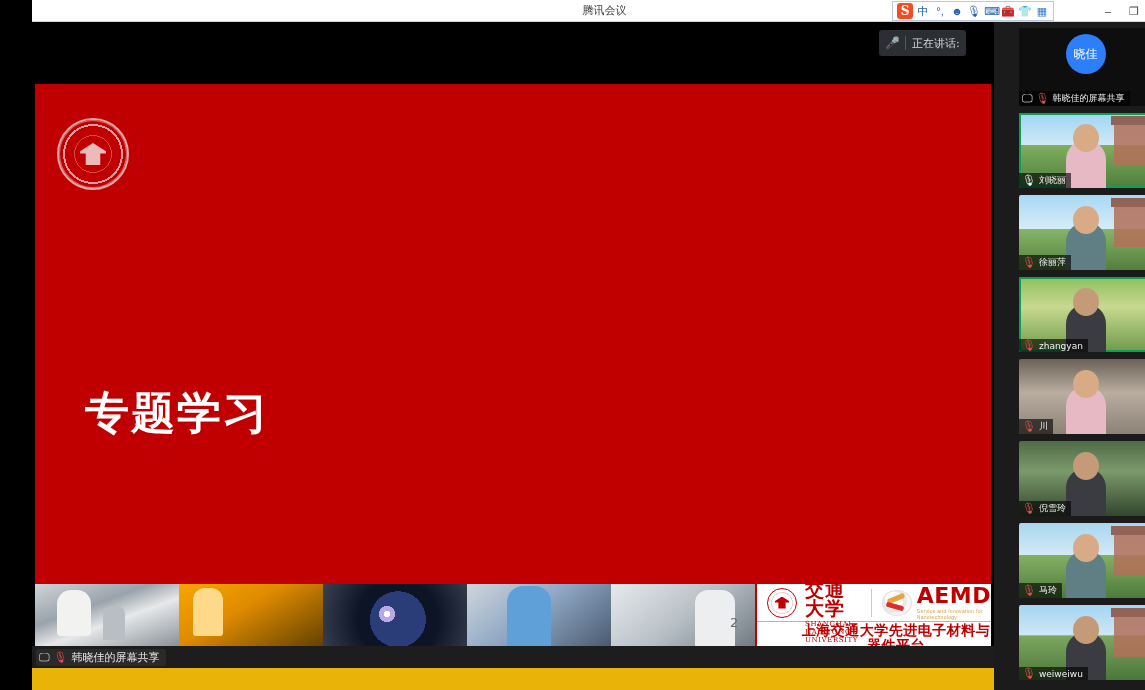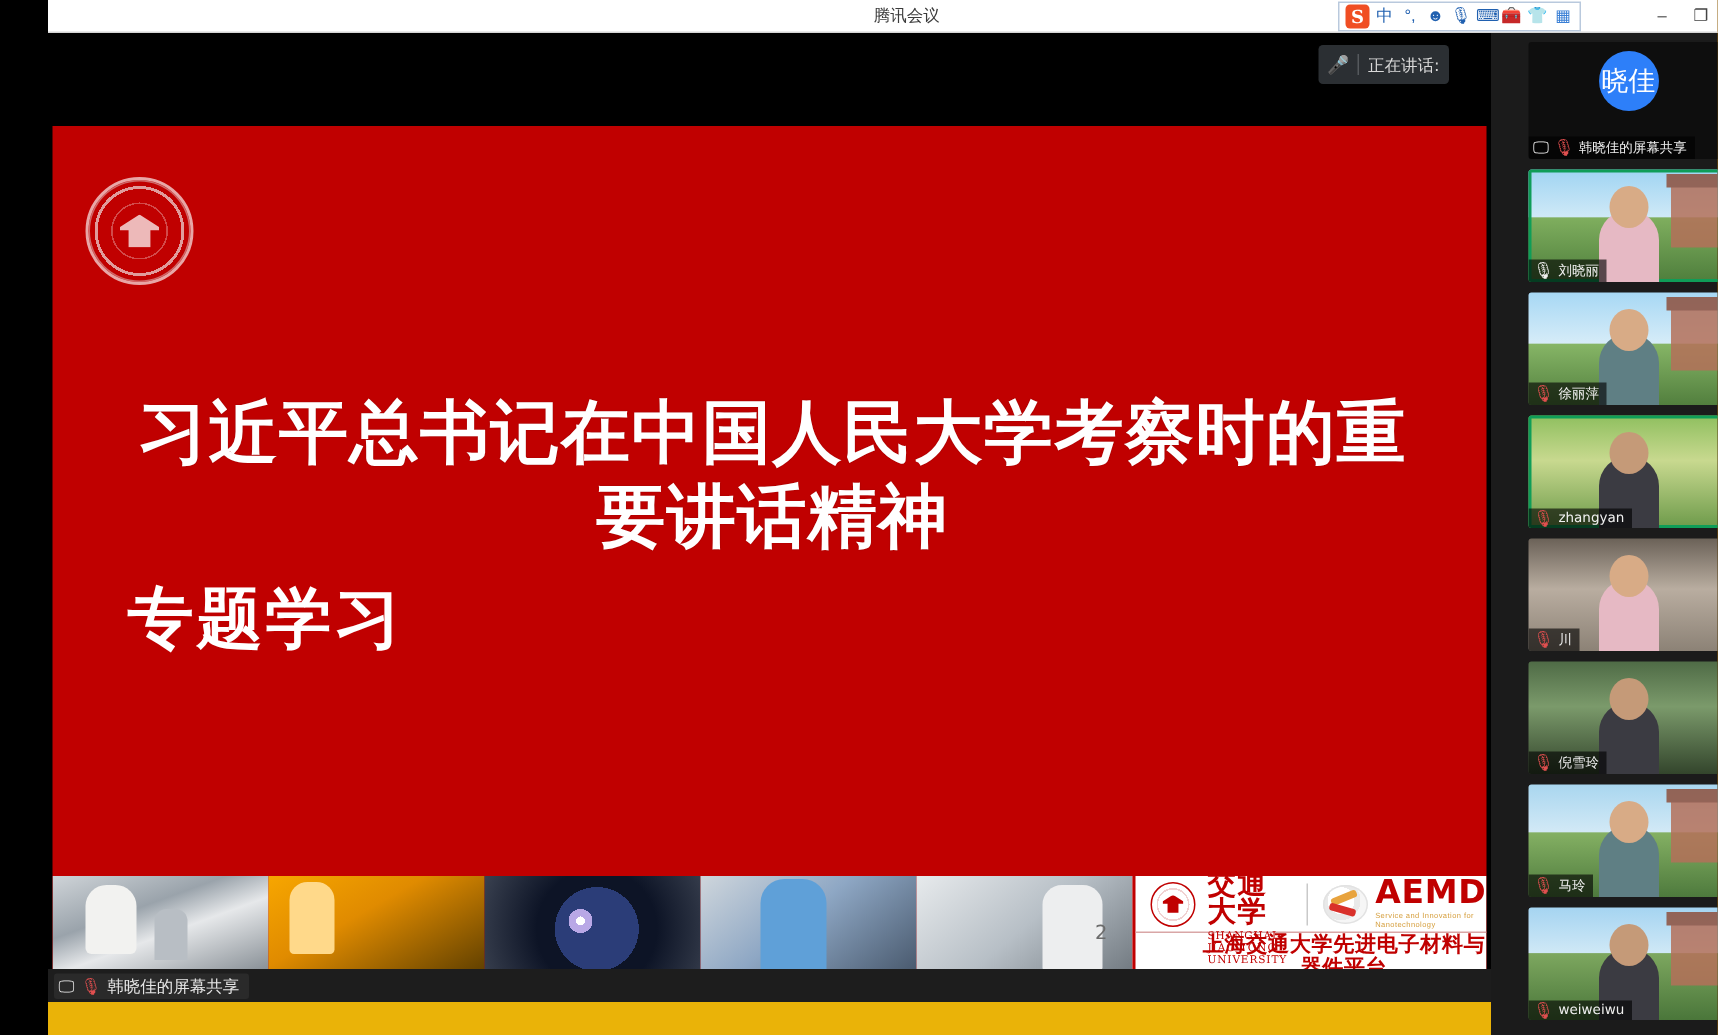--- a/index.html
+++ b/index.html
@@ -214,21 +214,21 @@
     position: absolute; left: 0; bottom: 0;
     display: flex; align-items: center; gap: 3px;
     background: rgba(0,0,0,.62); padding: 1px 5px 1px 3px;
     color: #f0f0f0; font-size: 9px; font-family: "DejaVu Sans", sans-serif;
     max-width: 132px; white-space: nowrap; overflow: hidden;
   }
   .tile.screen-share { height: 78px; background: #0e0e0e; }
   .avatar-circle {
     position: absolute; left: 50%; top: 26px; transform: translate(-50%,-50%);
     width: 40px; height: 40px; border-radius: 50%;
-    background: #2d7ff9; color: #fff; font-size: 18px;
+    background: #2d7ff9; color: #fff; font-size: 12px;
     display: flex; align-items: center; justify-content: center;
     font-family: "DejaVu Sans", sans-serif;
   }
   
   .bgA { background: linear-gradient(180deg,#9fd4f2 0%,#cfe9f7 42%,#7fae5e 43%,#4e7e3c 100%); }
   .bgB { background: linear-gradient(180deg,#a7d8f4 0%,#d6ecf8 45%,#86b566 46%,#527f3e 100%); }
   .bgC { background: linear-gradient(180deg,#8fbf5f 0%,#c8d98f 40%,#6d9a4a 100%); }
   .bgD { background: linear-gradient(180deg,#6b6258 0%,#b9ada0 45%,#8c8276 100%); }
   .bgE { background: linear-gradient(180deg,#4f6b46 0%,#7b9a6b 40%,#33452c 100%); }
   .bgF { background: linear-gradient(180deg,#a9d6ef 0%,#d2e9f6 42%,#84b063 43%,#4e7a3d 100%); }
@@ -289,21 +289,20 @@
     </div>
 
     <div class="panel-ctrls">
       <span>◀</span>
       <span>↩</span>
     </div>
 
     <div class="slide">
       <div class="sjtu-seal"></div>
 
-      <div class="slide-title">习近平总书记在中国人民大学考察时的重要讲话精神</div>
       <div class="slide-subtitle">专题学习</div>
 
       <div class="page-num">2</div>
 
       <div class="strip">
         <div class="photo ph1"></div>
         <div class="photo ph2"></div>
         <div class="photo ph3"></div>
         <div class="photo ph4"></div>
         <div class="photo ph5"></div>

